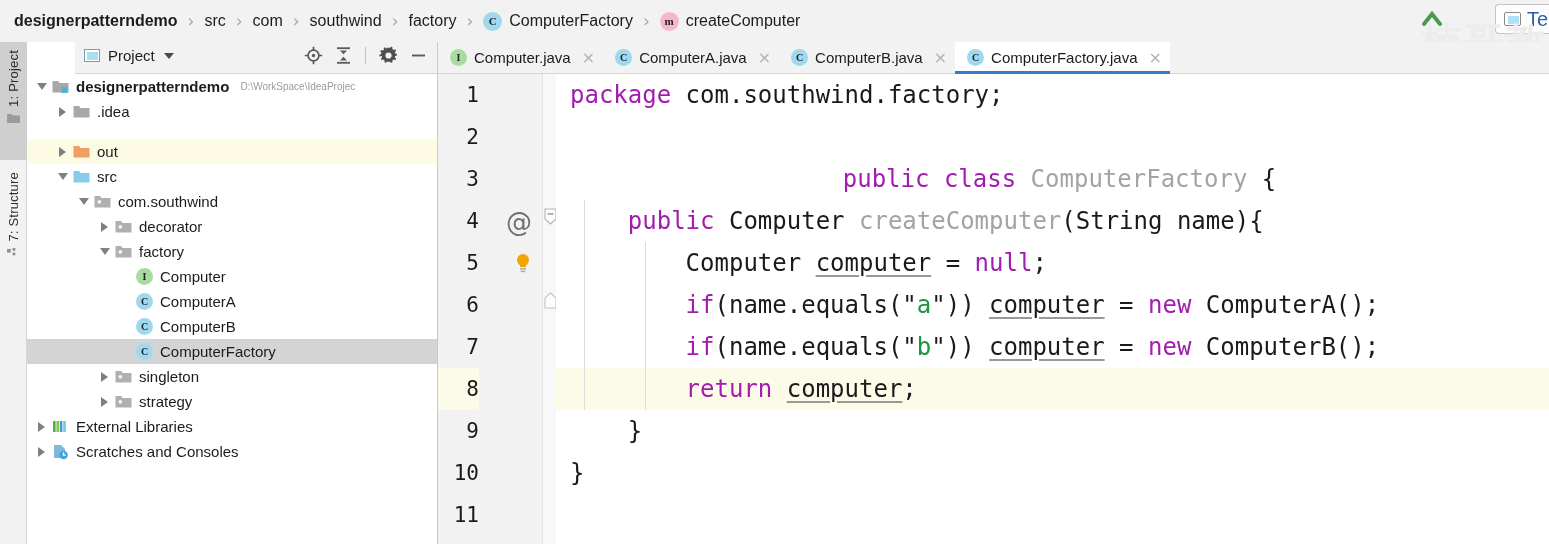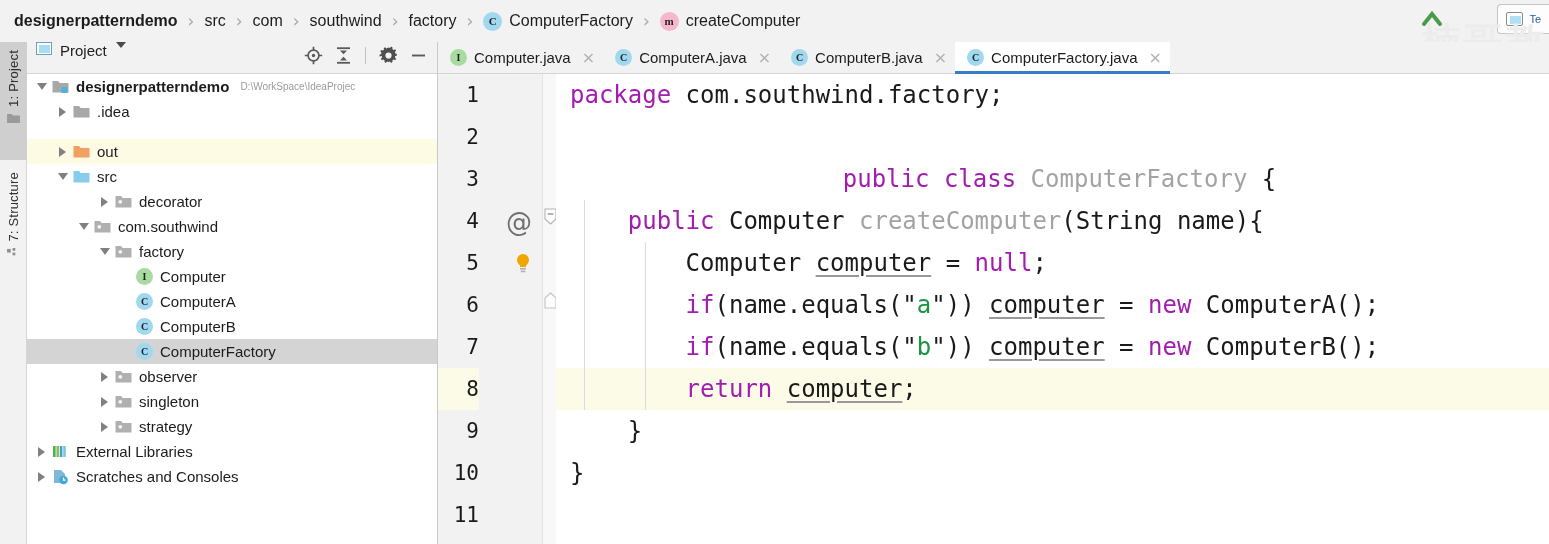--- a/index.html
+++ b/index.html
@@ -35,21 +35,21 @@
 
   
   .chevron-up-btn {
     position:absolute; right:104px; top:6px; width:26px; height:26px;
     display:flex; align-items:center; justify-content:center;
   }
   .panel-btn {
     position:absolute; right:0px; top:4px; height:30px;
     background:#fdfdfd; border:1px solid #c4c4c4; border-right:none;
     border-radius:4px 0 0 4px; display:flex; align-items:center;
-    padding:0 8px; gap:6px; font-size:11px; color:#2b5fa8; overflow:hidden;
+    padding:0 8px; gap:6px; font-size:20px; color:#2b5fa8; overflow:hidden;
     max-width:54px;
   }
   .panel-btn-icon {
     width:17px; height:14px; border:1.6px solid #8a8a8a; border-radius:2px;
     background:#fff; position:relative; flex:none;
   }
   .panel-btn-icon:after {
     content:""; position:absolute; left:3px; top:3px; right:1.5px; bottom:1.5px;
     background:#aee1f5;
   }
@@ -79,21 +79,21 @@
   .vtab-structure { top:122px; height:140px; }
   .mini-icon { width:13px; height:11px; flex:none; }
 
   
   .project-panel {
     position:absolute; left:27px; top:42px; width:411px; height:502px;
     background:#ffffff; border-right:1px solid #c9c9c9;
   }
   .project-header {
     height:32px; background:#f2f2f2; border-bottom:1px solid #d6d6d6;
-    display:flex; padding:0 6px 4px 9px;
+    display:flex; align-items:center; padding:0 6px 4px 9px;margin-left:48px;
   }
   .ph-icon {
     width:16px; height:13px; border:1.7px solid #6f9fb5; background:#fff;
     position:relative; margin-right:8px; flex:none;
   }
   .ph-icon:after {
     content:""; position:absolute; left:2px; top:2px; right:1px; bottom:1px;
     background:#a9ddf2;
   }
   .ph-title { font-size:15px; color:#1c1c1c; }
@@ -327,43 +327,43 @@
           <span class="twist">
             <span class="arr-down"></span>
           </span>
           <span class="ticon">
             <svg width="17" height="15" viewBox="0 0 17 15">
               <path d="M0.5 2h5.6l1.5 1.9H16.5V13.5H0.5Z" fill="#85cdea"></path>
             </svg>
           </span>
           <span class="tlabel">src</span>
         </div>
-        <div class="trow" style="padding-left: 71px;">
-          <span class="twist">
-            <span class="arr-right"></span>
+        <div class="trow" style="padding-left: 50px;">
+          <span class="twist">
+            <span class="arr-down"></span>
           </span>
           <span class="ticon">
             <svg width="17" height="15" viewBox="0 0 17 15">
               <path d="M0.5 2h5.6l1.5 1.9H16.5V13.5H0.5Z" fill="#b0b0b0"></path>
               <circle cx="5.3" cy="7.8" r="1.9" fill="#f4f4f4"></circle>
             </svg>
           </span>
-          <span class="tlabel">decorator</span>
-        </div>
-        <div class="trow" style="padding-left: 50px;">
-          <span class="twist">
-            <span class="arr-down"></span>
+          <span class="tlabel">com.southwind</span>
+        </div>
+        <div class="trow" style="padding-left: 71px;">
+          <span class="twist">
+            <span class="arr-right"></span>
           </span>
           <span class="ticon">
             <svg width="17" height="15" viewBox="0 0 17 15">
               <path d="M0.5 2h5.6l1.5 1.9H16.5V13.5H0.5Z" fill="#b0b0b0"></path>
               <circle cx="5.3" cy="7.8" r="1.9" fill="#f4f4f4"></circle>
             </svg>
           </span>
-          <span class="tlabel">com.southwind</span>
+          <span class="tlabel">decorator</span>
         </div>
         <div class="trow" style="padding-left: 71px;">
           <span class="twist">
             <span class="arr-down"></span>
           </span>
           <span class="ticon">
             <svg width="17" height="15" viewBox="0 0 17 15">
               <path d="M0.5 2h5.6l1.5 1.9H16.5V13.5H0.5Z" fill="#b0b0b0"></path>
               <circle cx="5.3" cy="7.8" r="1.9" fill="#f4f4f4"></circle>
             </svg>
@@ -390,32 +390,20 @@
             <span class="badge cls">C</span>
           </span>
           <span class="tlabel">ComputerB</span>
         </div>
         <div class="trow hl-sel" style="padding-left: 92px;">
           <span class="twist none"></span>
           <span class="ticon">
             <span class="badge cls">C</span>
           </span>
           <span class="tlabel">ComputerFactory</span>
-        </div>
-        <div class="trow" style="padding-left: 71px;">
-          <span class="twist">
-            <span class="arr-right"></span>
-          </span>
-          <span class="ticon">
-            <svg width="17" height="15" viewBox="0 0 17 15">
-              <path d="M0.5 2h5.6l1.5 1.9H16.5V13.5H0.5Z" fill="#b0b0b0"></path>
-              <circle cx="5.3" cy="7.8" r="1.9" fill="#f4f4f4"></circle>
-            </svg>
-          </span>
-          <span class="tlabel">observer</span>
         </div>
         <div class="trow" style="padding-left: 71px;">
           <span class="twist">
             <span class="arr-right"></span>
           </span>
           <span class="ticon">
             <svg width="17" height="15" viewBox="0 0 17 15">
               <path d="M0.5 2h5.6l1.5 1.9H16.5V13.5H0.5Z" fill="#b0b0b0"></path>
               <circle cx="5.3" cy="7.8" r="1.9" fill="#f4f4f4"></circle>
             </svg>

